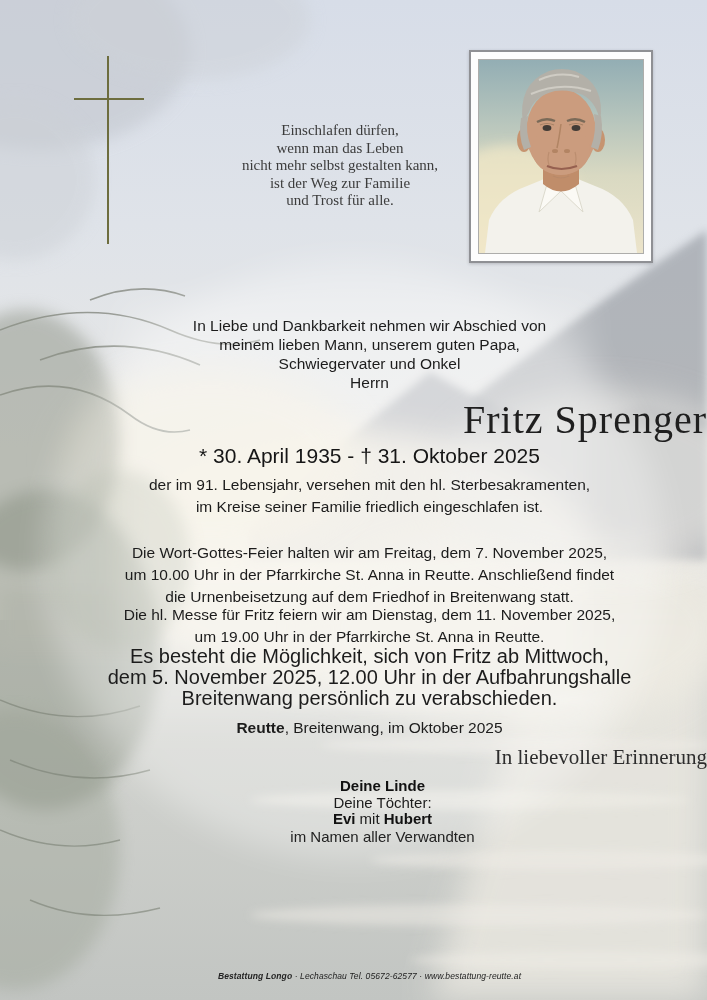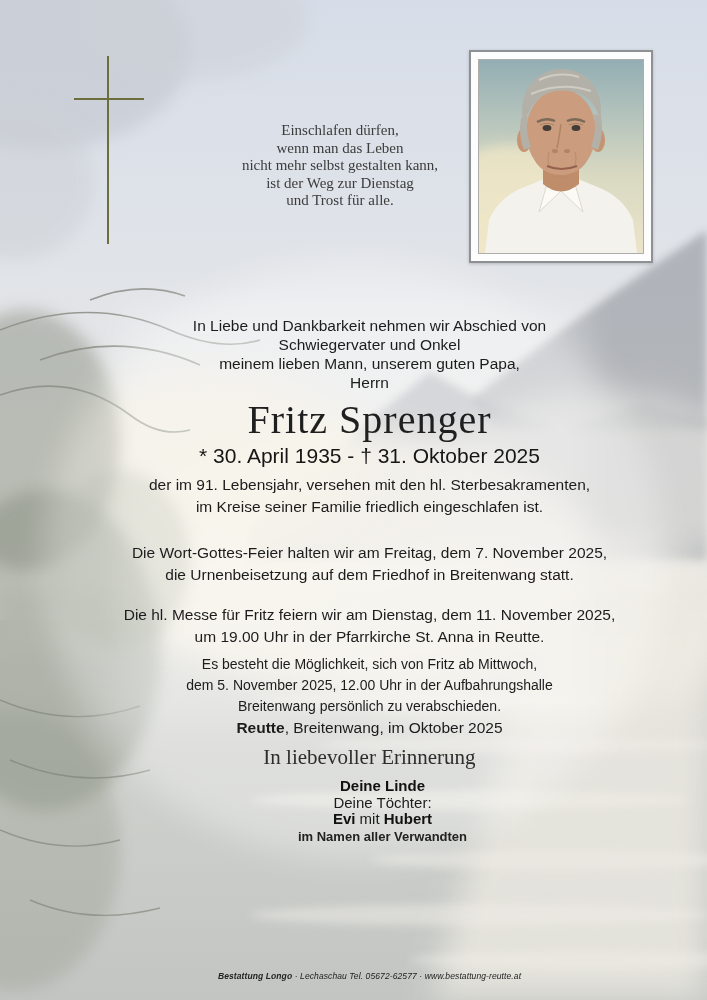--- a/index.html
+++ b/index.html
@@ -6,21 +6,21 @@
   .page{
     position:relative;
     width:707px;height:1000px;
     overflow:hidden;
     background:#d946ef;
     font-family:"Liberation Sans","DejaVu Sans",sans-serif;
     color:#1c1c1c;
   }
   .bg{position:absolute;left:0;top:0;width:707px;height:1000px;}
   .abs{position:absolute;left:4px;right:0;text-align:center;padding-left:28px;}
-  .serif{font-family:"Liberation Serif","DejaVu Serif",serif;}
+  .serif{font-family:"Liberation Serif","DejaVu Serif",serif;text-align:right;}
 
   .cross-v{position:absolute;left:107px;top:56px;width:2px;height:188px;background:#6d6d3e;}
   .cross-h{position:absolute;left:74px;top:98px;width:70px;height:2px;background:#6d6d3e;}
 
   .poem{position:absolute;left:180px;top:122px;width:320px;text-align:center;
         font-size:15px;line-height:17.5px;color:#3c3c3c;}
 
   .photo-frame{
     position:absolute;left:469px;top:50px;
     border:2px solid #8f9094;background:#fdfdfd;padding:7px;
@@ -28,26 +28,26 @@
   }
   .photo-inner{border:1px solid #adadab;width:164px;height:193px;overflow:hidden;display:block;}
 
   .intro{top:316px;font-size:15.5px;line-height:19px;}
   .salutation{top:374px;font-size:15.5px;}
   .deceased-name{top:397px;font-size:40px;line-height:46px;letter-spacing:1px;color:#1f1f1f;}
   .dates{top:446px;font-size:21px;line-height:20px;color:#161616;}
   .passing{top:474px;font-size:15.5px;line-height:21.5px;}
   .para1{top:542px;font-size:15.5px;line-height:22px;}
   .para2{top:604px;font-size:15.5px;line-height:22px;}
-  .para3{top:646px;font-size:14px;line-height:21px;margin-top:8px;}
+  .para3{top:646px;font-size:20px;line-height:21px;}
   .place-date{top:719px;font-size:15.5px;}
   .remembrance{top:744px;font-size:21px;line-height:26px;color:#2d2d2d;}
   .mourners{top:778px;font-size:15px;line-height:16.5px;margin-left:26px;}
   .mourners .bold{font-weight:bold;color:#111;}
-  .mourners .closing{font-size:13px;line-height:17px;font-weight:bold;color:#222;}
+  .mourners .closing{font-size:15px;line-height:17px;font-weight:normal;color:#222;}
   .footer{top:971px;font-size:8.5px;color:#222;letter-spacing:.1px;font-style:italic;}
   .b{font-weight:bold;}
 </style>
 </head>
 <body>
 
 <div class="page">
 
   <svg class="bg" viewBox="0 0 707 1000" preserveAspectRatio="none" aria-hidden="true">
     <defs>
@@ -125,21 +125,21 @@
 
   <div>
     <div class="cross-v"></div>
     <div class="cross-h"></div>
   </div>
 
   <div class="poem serif">
     <div>Einschlafen dürfen,</div>
     <div>wenn man das Leben</div>
     <div>nicht mehr selbst gestalten kann,</div>
-    <div>ist der Weg zur Dienstag</div>
+    <div>ist der Weg zur Familie</div>
     <div>und Trost für alle.</div>
   </div>
 
   <div class="photo-frame">
     <svg class="photo-inner" viewBox="0 0 164 193" preserveAspectRatio="none" aria-hidden="true">
       <defs>
         <linearGradient id="pbg" x1="0" y1="0" x2="0" y2="1">
           <stop offset="0" stop-color="#93aeb4"></stop>
           <stop offset="0.3" stop-color="#b5c4bc"></stop>
           <stop offset="0.6" stop-color="#d9d9c2"></stop>
@@ -192,37 +192,38 @@
         <path d="M70,92 Q68,99 70,105"></path>
         <path d="M96,92 Q98,99 96,105"></path>
         <path d="M74,116 Q82,120 90,116"></path>
       </g>
       <path d="M68,106 Q82,112 98,106" stroke="#96604f" stroke-width="2.2" fill="none"></path>
     </svg>
   </div>
 
   <div class="abs intro">
     <div>In Liebe und Dankbarkeit nehmen wir Abschied von</div>
+    <div>meinem lieben Mann, unserem guten Papa,</div>
     <div>Schwiegervater und Onkel</div>
-    <div>meinem lieben Mann, unserem guten Papa,</div>
   </div>
 
   <div class="abs salutation">Herrn</div>
 
   <div class="abs deceased-name serif">Fritz Sprenger</div>
 
   <div class="abs dates">* 30. April 1935 - † 31. Oktober 2025</div>
 
   <div class="abs passing">
     <div>der im 91. Lebensjahr, versehen mit den hl. Sterbesakramenten,</div>
     <div>im Kreise seiner Familie friedlich eingeschlafen ist.</div>
   </div>
 
   <div class="abs para1">
     <div>Die Wort-Gottes-Feier halten wir am Freitag, dem 7. November 2025,</div>
+    <div>um 10.00 Uhr in der Pfarrkirche St. Anna in Reutte. Anschließend findet</div>
     <div>die Urnenbeisetzung auf dem Friedhof in Breitenwang statt.</div>
   </div>
 
   <div class="abs para2">
     <div>Die hl. Messe für Fritz feiern wir am Dienstag, dem 11. November 2025,</div>
     <div>um 19.00 Uhr in der Pfarrkirche St. Anna in Reutte.</div>
   </div>
 
   <div class="abs para3">
     <div>Es besteht die Möglichkeit, sich von Fritz ab Mittwoch,</div>

